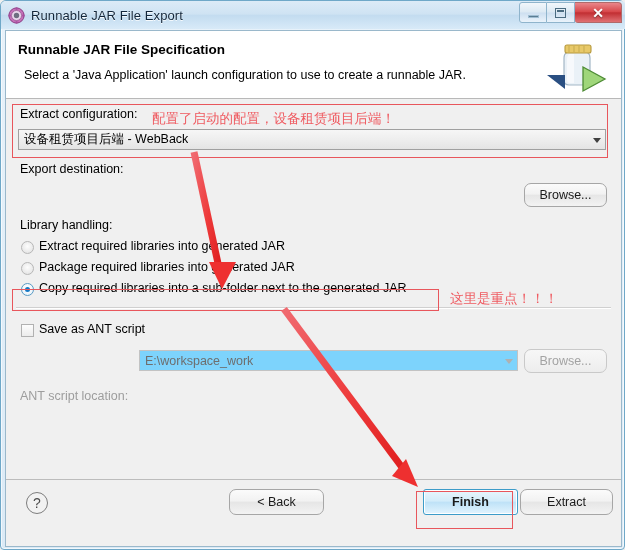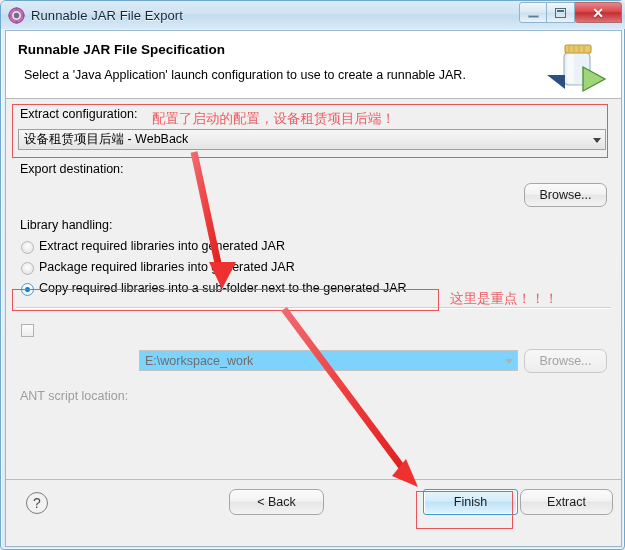--- a/index.html
+++ b/index.html
@@ -240,20 +240,21 @@
   .btn.disabled {
     color: #a3a3a3;
     border-color: #c9c9c9;
     background: linear-gradient(180deg, #f7f7f7 0%, #f1f1f1 60%, #ededed 100%);
   }
   .btn.default {
     border: 1px solid #3d9cc9;
     border-radius: 3px;
     background: linear-gradient(180deg, #eaf6fd 0%, #d3ecfa 45%, #bfe2f7 52%, #e3f4fe 100%);
     box-shadow: inset 0 0 0 1px #ffffff;
+    font-weight: bold;
   }
 
   
   .radio {
     position: absolute;
     width: 13px;
     height: 13px;
     border-radius: 50%;
     box-sizing: border-box;
     border: 1px solid #b7b7b7;
@@ -415,20 +416,21 @@
 
         <div class="radio" style="left:15px; top:163px;"></div>
         <span class="lbl" style="left:33px; top:161px;">Package required libraries into generated JAR</span>
 
         <div class="radio checked" style="left:15px; top:184px;"></div>
         <span class="lbl" style="left:33px; top:182px;">Copy required libraries into a sub-folder next to the generated JAR</span>
 
         <div class="hsep" style="left:10px; top:208px; width:595px;"></div>
 
         <div class="checkbox" style="left:15px; top:225px;"></div>
+        <span class="lbl" style="left:33px; top:223px;">Save as ANT script</span>
 
         <span class="lbl disabled" style="left:14px; top:254px;margin-top:36px;">ANT script location:</span>
 
         <div class="combo disabled" style="left:133px; top:251px; width:379px;">
           <span class="combo-text">E:\workspace_work</span>
           <span class="combo-arrow"></span>
         </div>
 
         <div class="btn disabled" style="left:518px; top:250px; width:83px; height:24px;">Browse...</div>
       </div>

